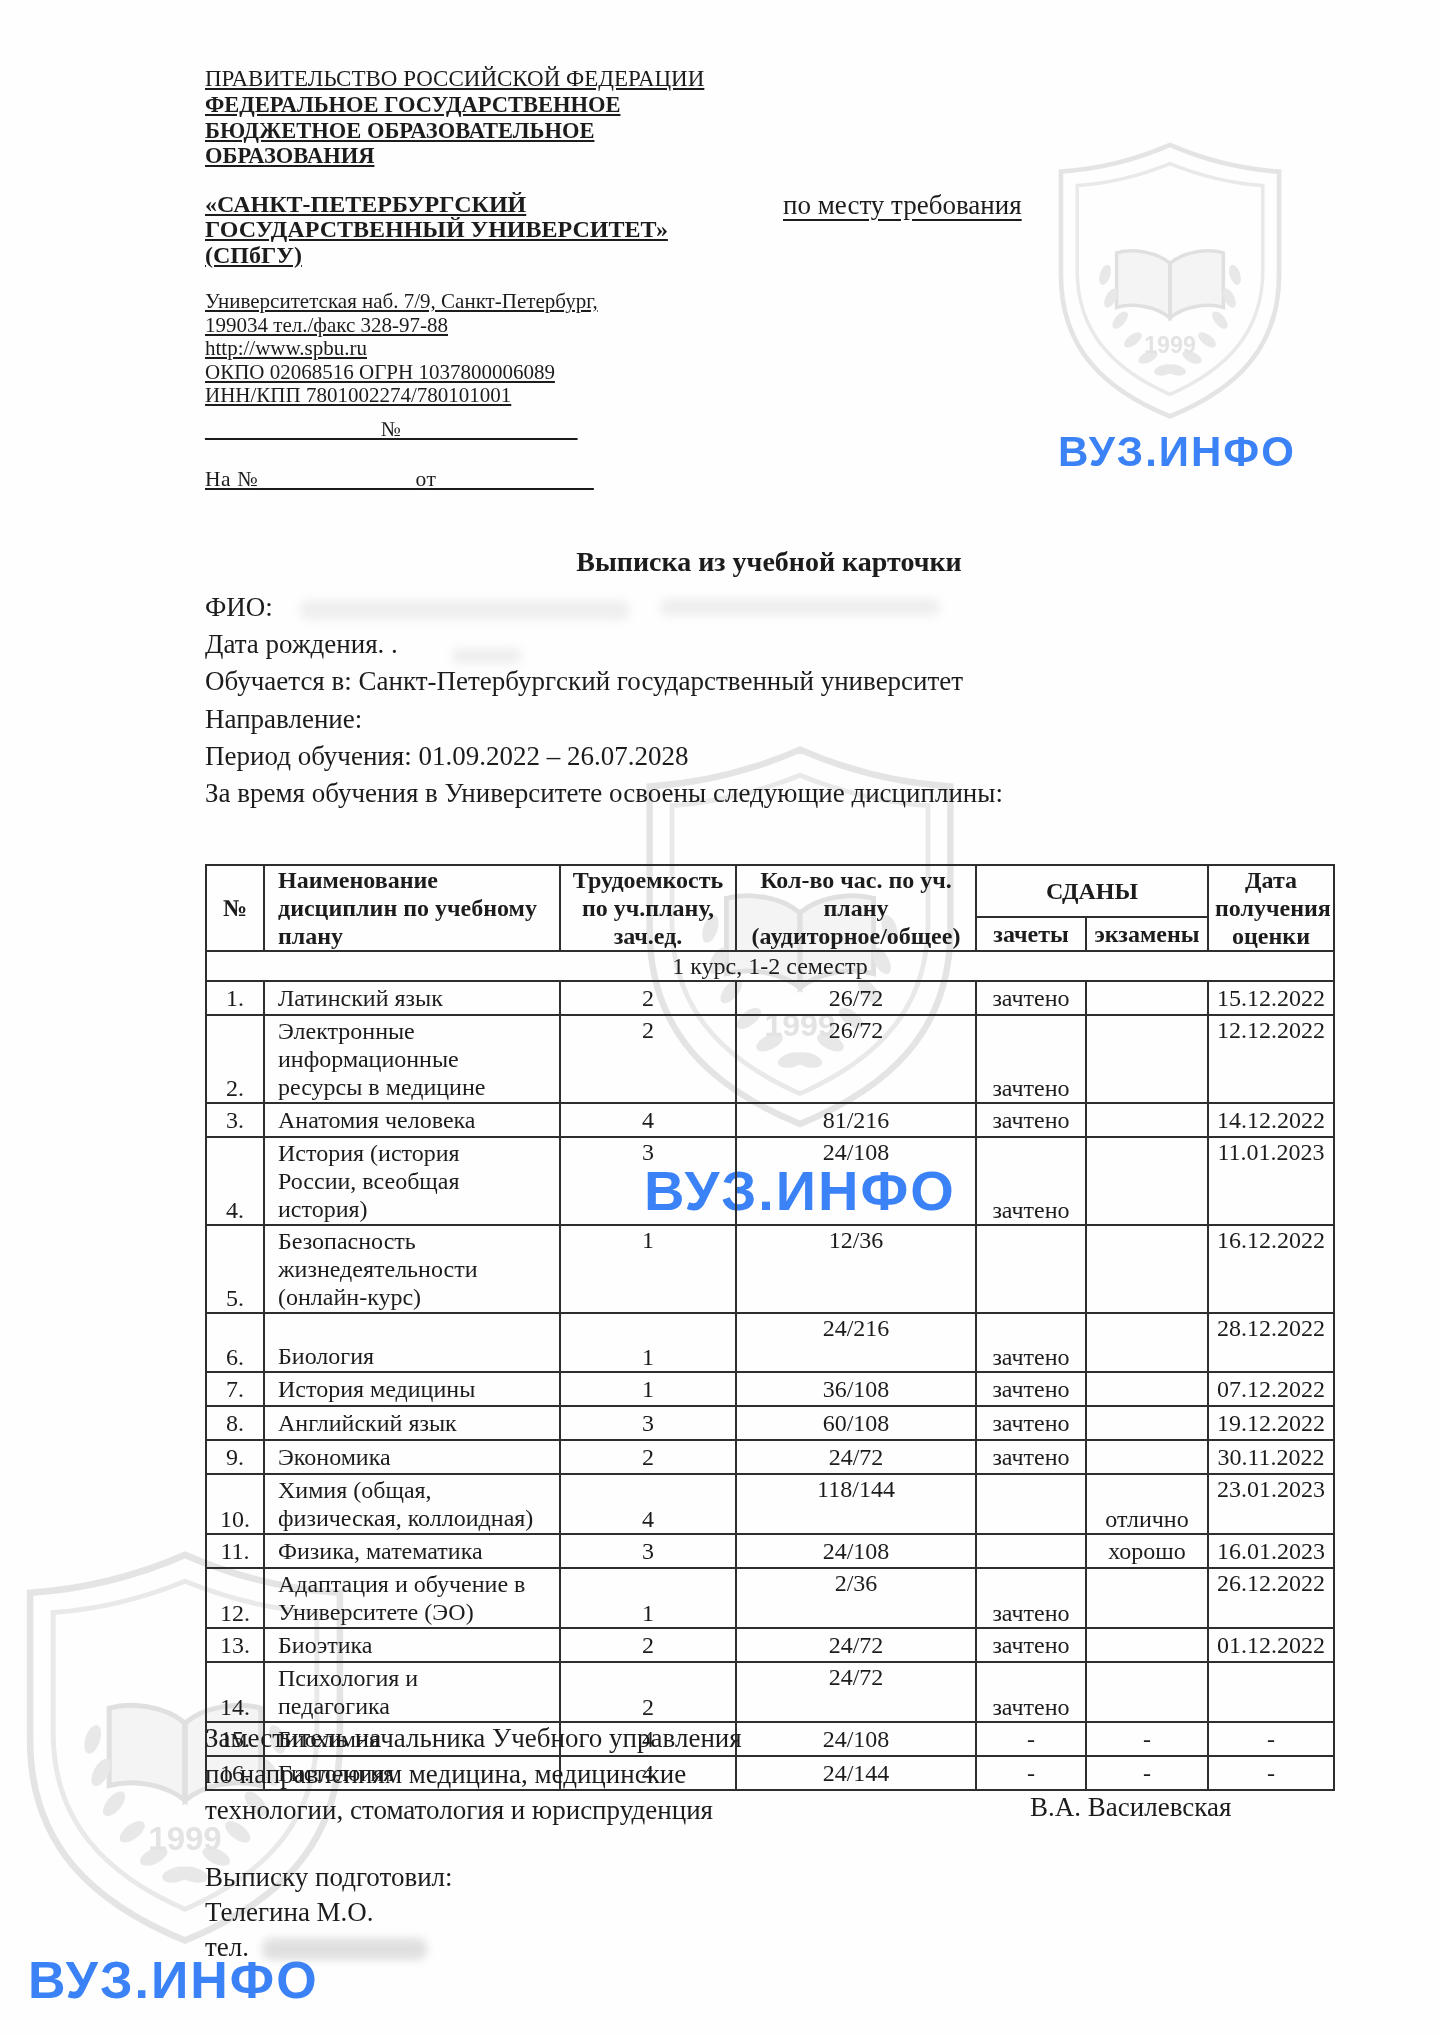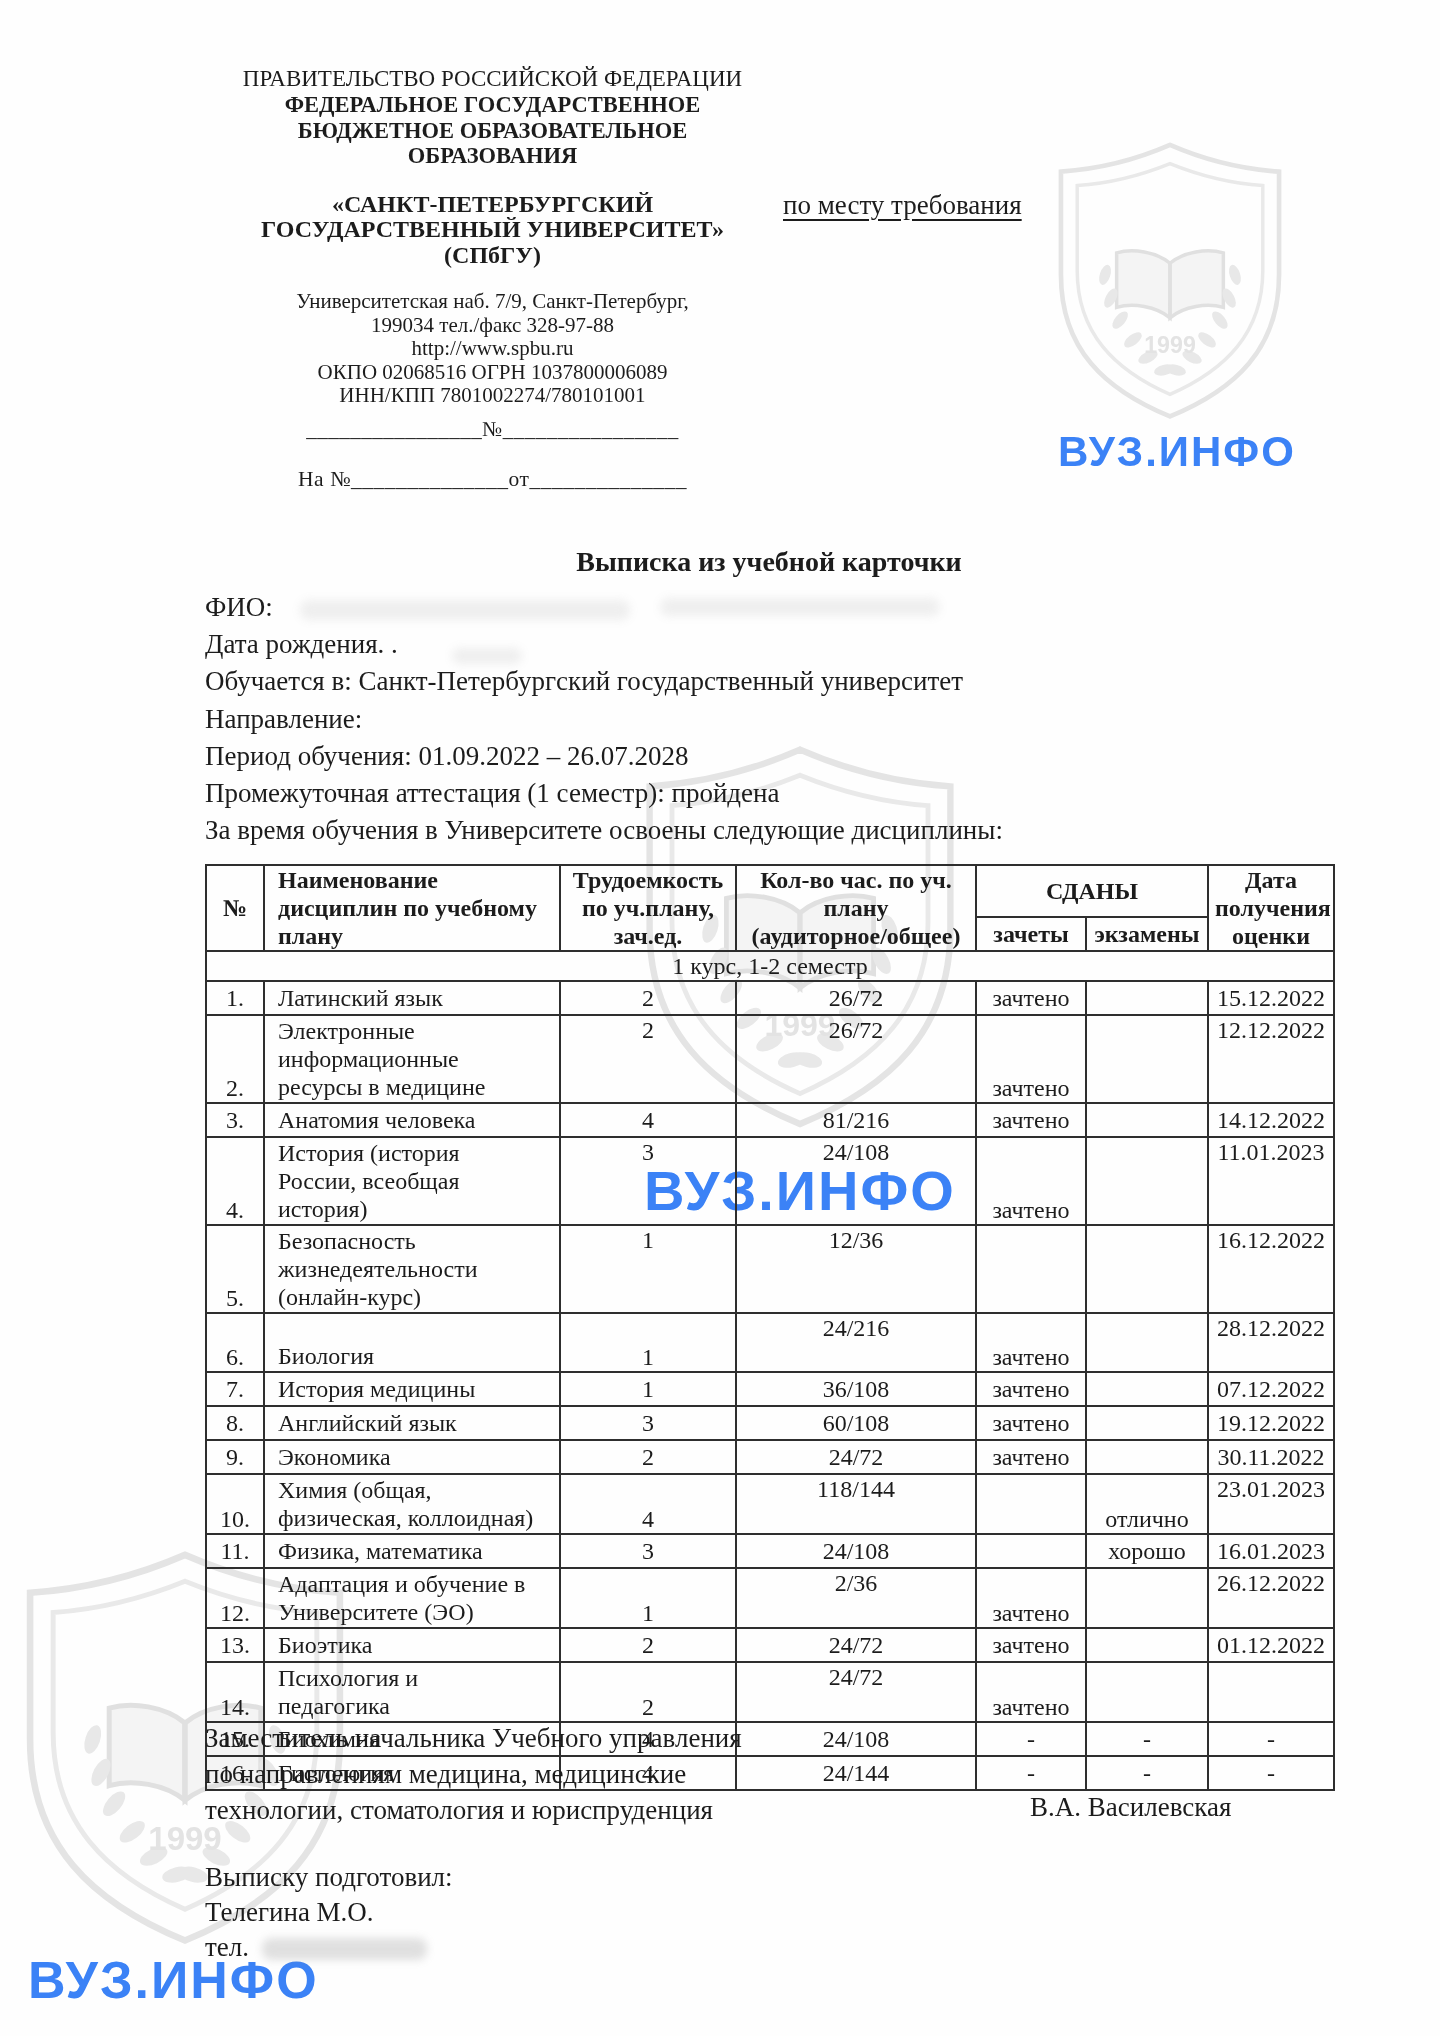--- a/index.html
+++ b/index.html
@@ -1,21 +1,21 @@
 <!DOCTYPE html>
 <html><head>
 <meta charset="utf-8">
 <style>
   html,body{margin:0;padding:0;background:#ffffff;}
   .page{position:relative;width:1440px;height:2036px;background:#fefefe;overflow:hidden;
         font-family:"Liberation Serif",serif;color:#1c1c1c;}
   .abs{position:absolute;}
 
   
-  .org-block{left:205px;top:66px;width:575px;text-align:center;}
+  .org-block{left:205px;top:66px;width:575px;text-decoration:underline;}
   .gov-line{font-size:23px;line-height:26px;}
   .org-lines{font-size:22.5px;font-weight:bold;line-height:25.5px;}
   .univ-lines{font-size:24px;font-weight:bold;line-height:25.5px;margin-top:23px;}
   .addr-lines{font-size:21px;line-height:23.5px;margin-top:22px;}
   .num-line{font-size:21px;line-height:23.5px;margin-top:10px;letter-spacing:.5px;}
   .reply-line{font-size:21.5px;line-height:23.5px;margin-top:27px;letter-spacing:.5px;}
 
   .stamp-note{left:783px;top:190px;font-size:27px;text-decoration:underline;text-underline-offset:5px;}
 
   
@@ -130,21 +130,20 @@
     <div class="abs stamp-note">по месту требования</div>
 
     <div class="abs doc-title">Выписка из учебной карточки</div>
 
     <div class="abs info">
       <div>ФИО:</div>
       <div>Дата рождения. .</div>
       <div>Обучается в: Санкт-Петербургский государственный университет</div>
       <div>Направление:</div>
       <div>Период обучения: 01.09.2022 – 26.07.2028</div>
-      <div>Промежуточная аттестация (1 семестр): пройдена</div>
       <div>За время обучения в Университете освоены следующие дисциплины:</div>
     </div>
 
     <div class="smudge" style="left:300px;top:600px;width:330px;height:20px;"></div>
     <div class="smudge" style="left:660px;top:598px;width:280px;height:18px;"></div>
     <div class="smudge" style="left:452px;top:648px;width:70px;height:16px;"></div>
     <div class="smudge strong" style="left:262px;top:1938px;width:165px;height:22px;"></div>
 
     <table class="disc-table">
       <colgroup>

